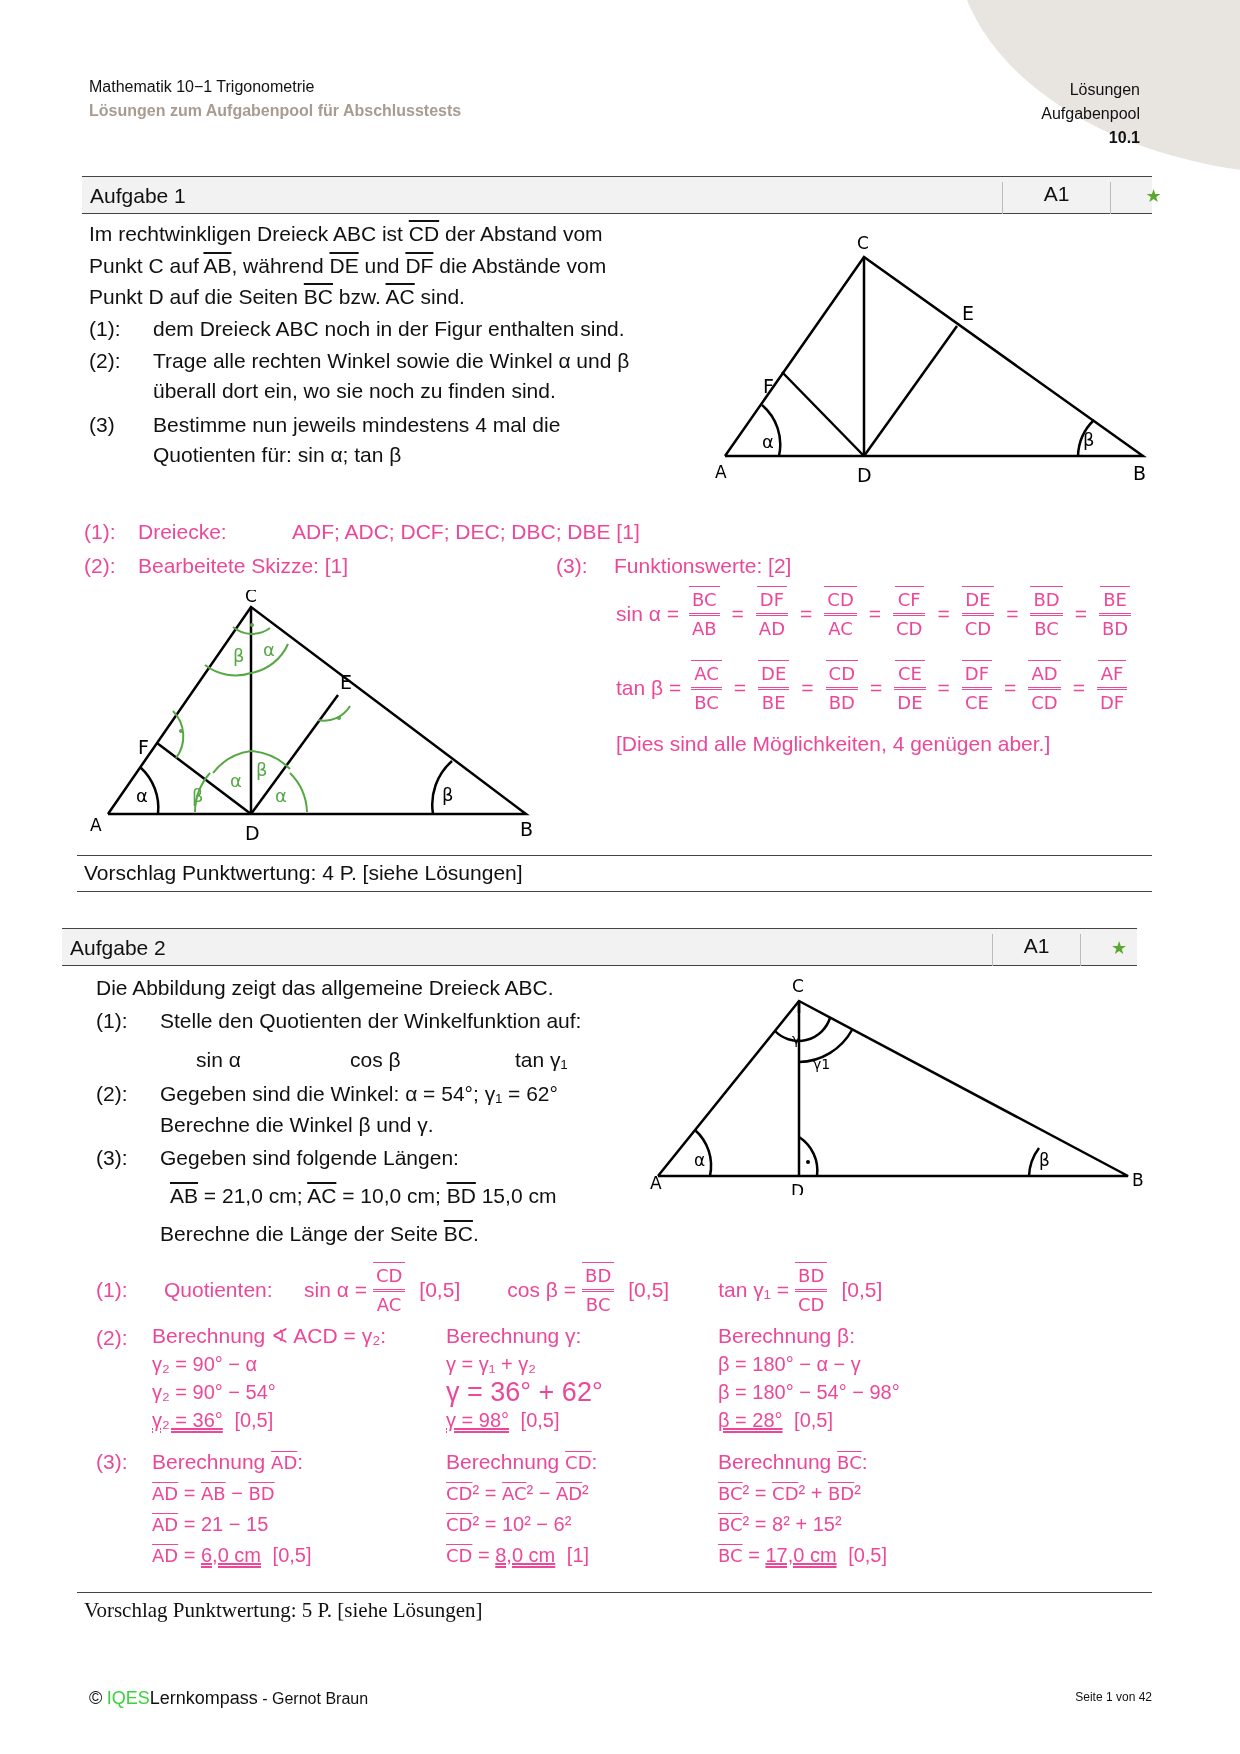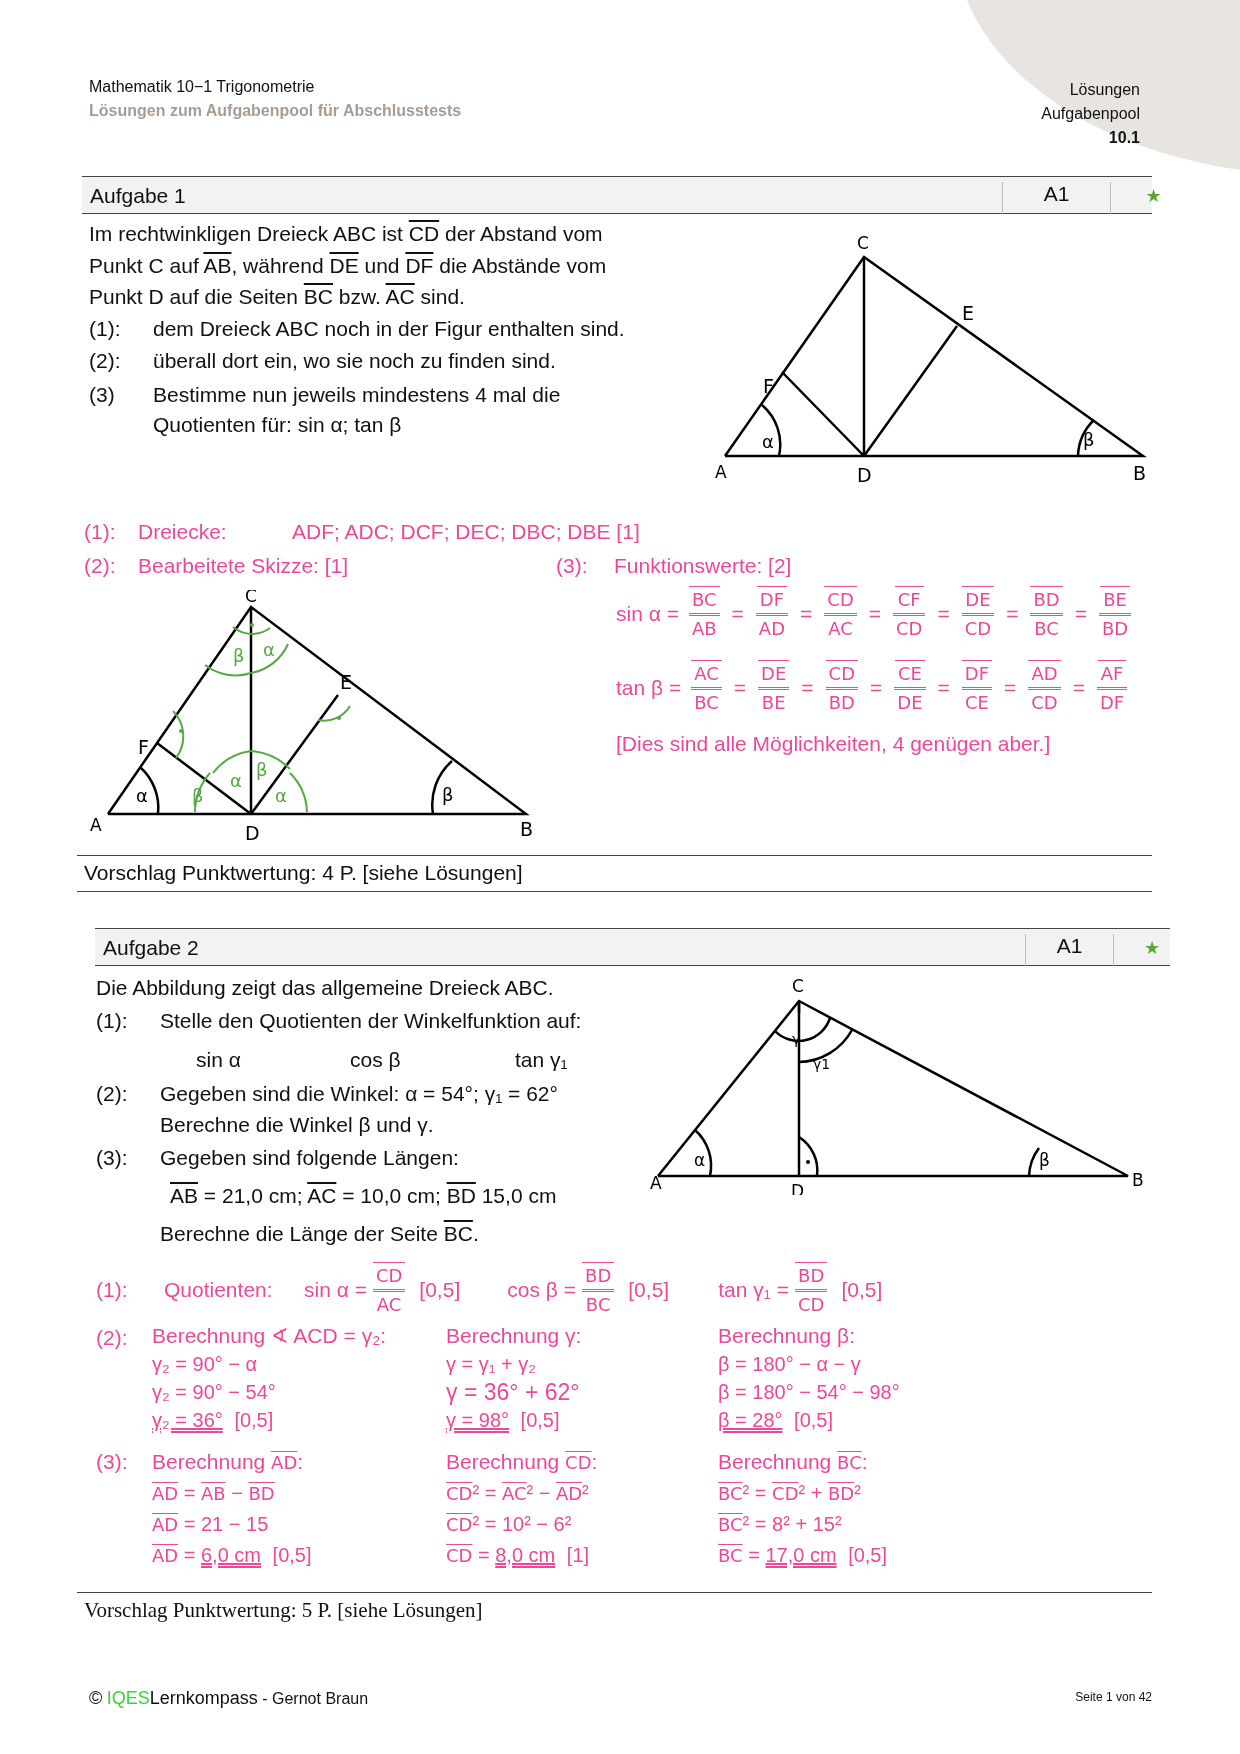--- a/index.html
+++ b/index.html
@@ -59,20 +59,21 @@
 <div class="abs txt" style="left:89px; top:314px; line-height:30px;">
   <div style="display:flex;">
       <span style="width:64px;">(1):</span>
       <span>
         <div>dem Dreieck ABC noch in der Figur enthalten sind.</div>
       </span>
     </div>
   <div style="display:flex; margin-top:2px;">
       <span style="width:64px;">(2):</span>
       <span>
+        <div>Trage alle rechten Winkel sowie die Winkel α und β</div>
         <div>überall dort ein, wo sie noch zu finden sind.</div>
       </span>
     </div>
   <div style="display:flex; margin-top:4px;">
       <span style="width:64px;">(3)</span>
       <span>
         <div>Bestimme nun jeweils mindestens 4 mal die</div>
         <div>Quotienten für: sin α; tan β</div>
       </span>
     </div>
@@ -243,21 +244,21 @@
         <span class="d">DF</span>
       </span>
     </span>
 </div>
 <div class="abs txt green" style="left:616px; top:728px;">[Dies sind alle Möglichkeiten, 4 genügen aber.]</div>
 
 <div class="foot-line" style="top:855px;"></div>
 <div class="score" style="top:861px;">Vorschlag Punktwertung: 4 P. [siehe Lösungen]</div>
 <div class="foot-line" style="top:891px;"></div>
 
-<div class="task-head" style="top:928px; left:95px; width:1075px;">
+<div class="task-head" style="top:928px; left:62px; width:1075px;">
   <span class="t">Aufgabe 2</span>
   <span class="lvl" style="left:930px; width:88px;">A1</span>
   <span class="star" style="left:1018px; width:76px;">★</span>
 </div>
 
 <div class="abs txt" style="left:96px; top:972px;">Die Abbildung zeigt das allgemeine Dreieck ABC.</div>
 <div class="abs txt" style="left:96px; top:1005px;">
   <span style="display:inline-block; width:64px;">(1):</span><span>Stelle den Quotienten der Winkelfunktion auf:</span>
 </div>
 <div class="abs txt" style="left:196px; top:1044px;">
@@ -327,21 +328,21 @@
 <div id="s2cols">
     <div class="abs green" style="left: 152px; top: 1322px; font-size: 21px; line-height: 28px;">
       <div class="ti">Berechnung ∢ ACD = γ₂:</div>
       <div class="a" style="font-size:20px">γ₂ = 90° − α</div>
       <div class="b" style="font-size:20px">γ₂ = 90° − 54°</div>
       <div style="font-size:20px"><span class="r u">γ₂ = 36°</span> <span class="p" style="margin-left:6px">[0,5]</span></div>
     </div>
     <div class="abs green" style="left: 446px; top: 1322px; font-size: 21px; line-height: 28px;">
       <div class="ti">Berechnung γ:</div>
       <div class="a" style="font-size:20px">γ = γ₁ + γ₂</div>
-      <div class="b" style="font-size:23px">γ = 36° + 62°</div>
+      <div class="b" style="font-size:27px">γ = 36° + 62°</div>
       <div style="font-size:20px"><span class="r u">γ = 98°</span> <span class="p" style="margin-left:6px">[0,5]</span></div>
     </div>
     <div class="abs green" style="left: 718px; top: 1322px; font-size: 21px; line-height: 28px;">
       <div class="ti">Berechnung β:</div>
       <div class="a" style="font-size:20px">β = 180° − α − γ</div>
       <div class="b" style="font-size:20px">β = 180° − 54° − 98°</div>
       <div style="font-size:20px"><span class="r u">β = 28°</span> <span class="p" style="margin-left:6px">[0,5]</span></div>
     </div>
   </div>
 

